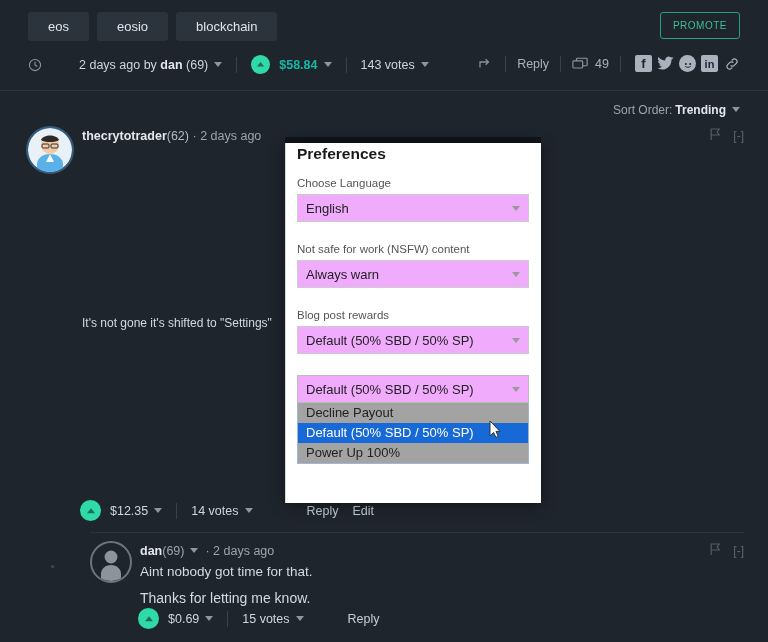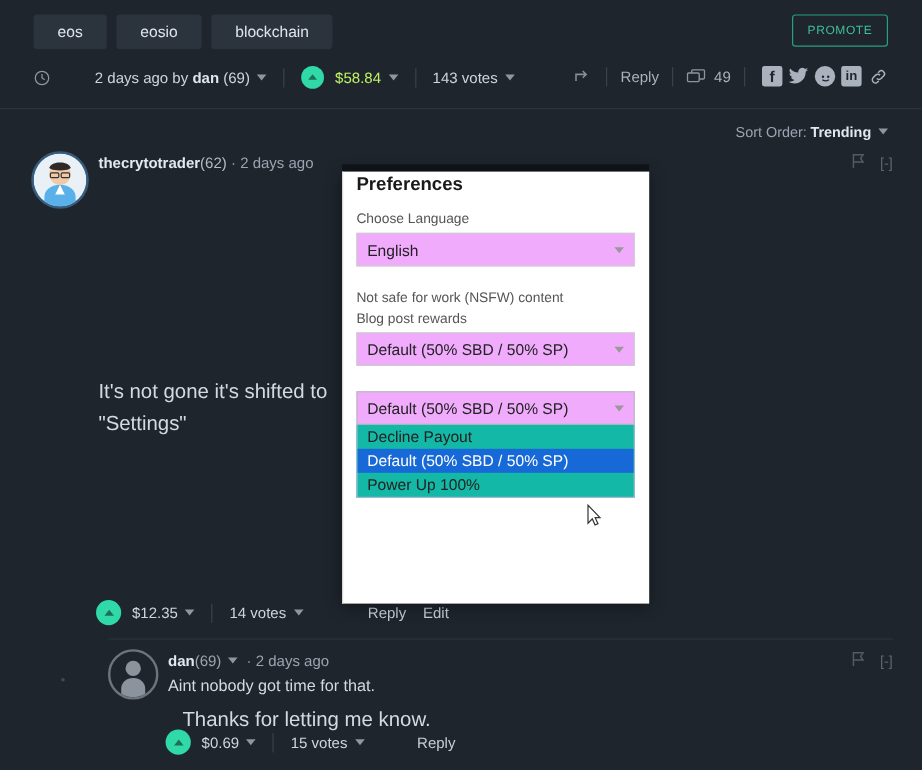--- a/index.html
+++ b/index.html
@@ -50,21 +50,21 @@
     border-top:5px solid #8d97a2; margin-left:6px; vertical-align:2px;
   }
   .sep { width:1px;height:16px;background:#39414b;margin:0 14px; }
   .upvote {
     width:19px;height:19px;border-radius:50%;
     background:#2fd9a8; display:inline-flex;
     align-items:center;justify-content:center; margin-right:9px;
     cursor:pointer;
   }
   .upvote svg { display:block; }
-  .payout { color:#bef264; font-size:12.5px; }
+  .payout { color:#14b8a6; font-size:12.5px;font-weight:bold; }
   .votes { color:#cdd5dd; font-size:12.5px; }
 
   
   .meta-right {
     position:absolute; right:28px; top:55px;
     display:flex; align-items:center; gap:0;
     font-size:12.5px; color:#a8b2bc;
   }
   .share-ic { width:16px;height:16px;opacity:.75;cursor:pointer; }
   .mr-item { display:flex;align-items:center;cursor:pointer;padding:0 11px; }
@@ -107,21 +107,21 @@
   .c1-actions {
     position:absolute; right:24px; top:128px;
     display:flex;align-items:center;gap:12px;
     font-size:12px;color:#5d6671;
   }
   .flag-ic { width:11px;height:13px;cursor:pointer;opacity:.85; }
   .collapse { cursor:pointer; font-size:12px; color:#5d6671; }
 
   .c1-body {
     position:absolute; left:82px; top:314px;
-    font-size:17px; color:#d3dae0; line-height:1.5;
+    font-size:12px; color:#d3dae0; line-height:1.5;
     width:210px;
   }
 
   .c1-foot {
     position:absolute; left:80px; top:500px;
     display:flex;align-items:center;
     font-size:12.5px;color:#cdd5dd;
   }
   .c1-foot .upvote { width:21px;height:21px; }
   .foot-link { color:#c6ced6;cursor:pointer;padding:0 0 0 14px;font-size:12.5px; }
@@ -145,22 +145,22 @@
   .c2-actions {
     position:absolute; right:24px; top:543px;
     display:flex;align-items:center;gap:12px;
     font-size:12px;color:#5d6671;
   }
   .c2-line1 {
     position:absolute; left:140px; top:564px;
     font-size:13.5px;color:#d3dae0;
   }
   .c2-line2 {
-    position:absolute; left:152px; top:590px;
-    font-size:17px;color:#d3dae0;
+    position:absolute; left:140px; top:590px;
+    font-size:14px;color:#d3dae0;
   }
   .c2-foot {
     position:absolute; left:138px; top:608px;
     display:flex;align-items:center;
     font-size:12.5px;color:#cdd5dd;
   }
   .c2-foot .upvote { width:21px;height:21px; }
 
   
   .modal {
@@ -195,21 +195,21 @@
   .select-box .arr {
     position:absolute; right:8px; top:50%; margin-top:-2px;
     width:0;height:0;
     border-left:4px solid transparent;border-right:4px solid transparent;
     border-top:5px solid #999;
   }
   .select-box.open { margin-bottom:0; border-color:#bbb; }
 
   .option-list {
     width:232px; border:1px solid #9fb8d4;
-    border-top:none; background:#14b8a6;
+    border-top:none; background:#a3a3a3;
     position:relative; z-index:5;
   }
   .option-list div {
     font-size:13px; padding:1px 0 1px 8px; color:#222;
     line-height:18px; cursor:pointer;
   }
   .option-list div.sel { background:#1669d6; color:#fff; }
 
   
   .cursor {
@@ -380,20 +380,24 @@
 <div class="modal">
   <h2>Preferences</h2>
 
   <div class="field-label">Choose Language</div>
   <div class="select-box">
     <span>English</span>
     <i class="arr"></i>
   </div>
 
   <div class="field-label">Not safe for work (NSFW) content</div>
+  <div class="select-box">
+    <span>Always warn</span>
+    <i class="arr"></i>
+  </div>
 
   <div class="field-label">Blog post rewards</div>
   <div class="select-box">
     <span>Default (50% SBD / 50% SP)</span>
     <i class="arr"></i>
   </div>
 
   <div class="select-box open">
     <span>Default (50% SBD / 50% SP)</span>
     <i class="arr"></i>

